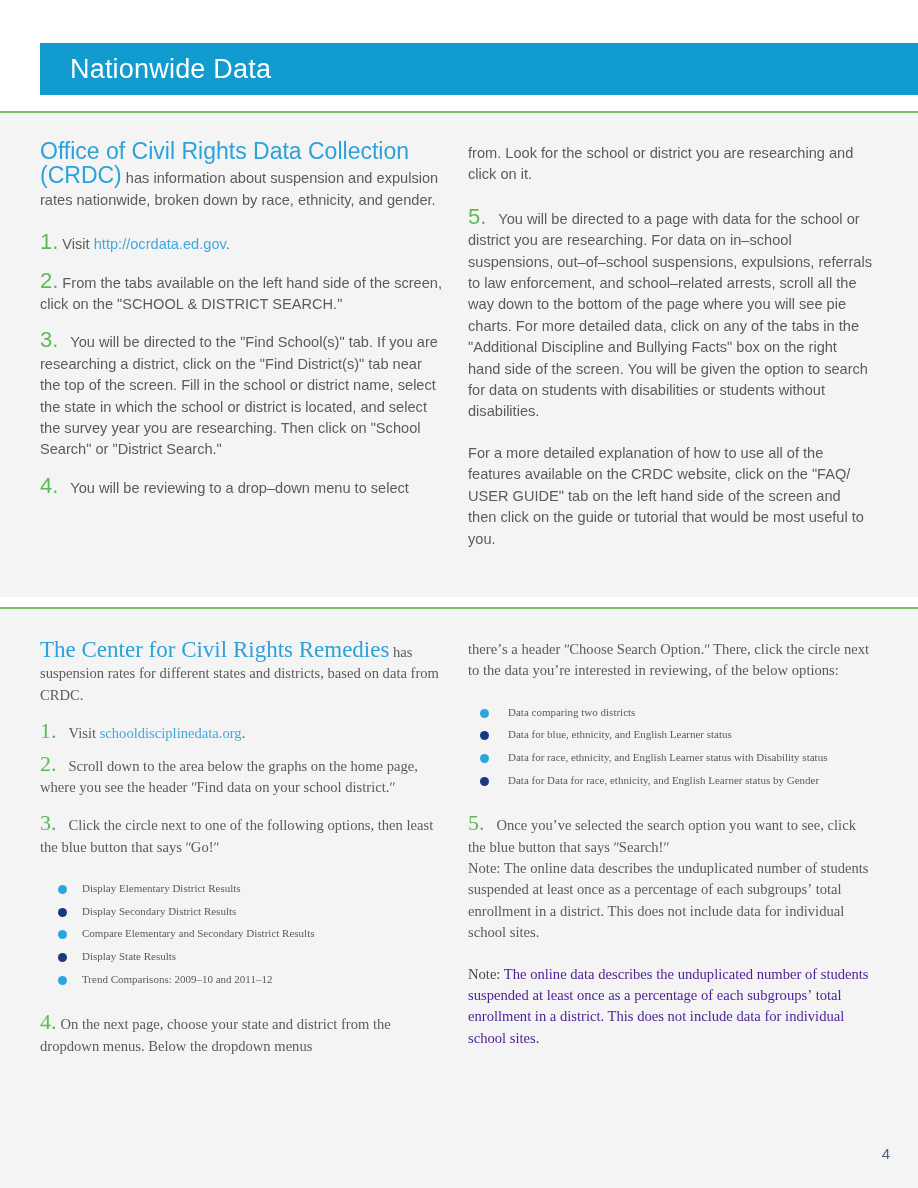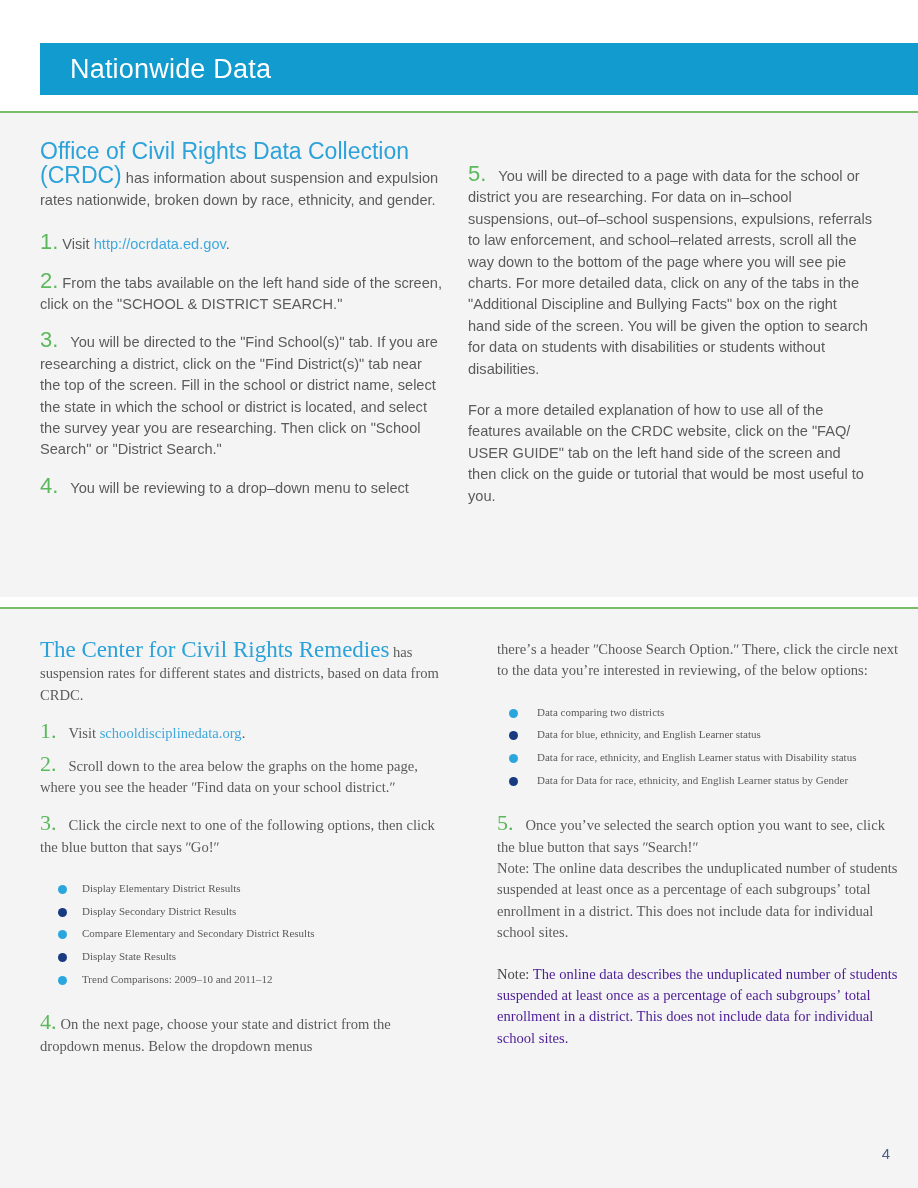--- a/index.html
+++ b/index.html
@@ -168,20 +168,21 @@
       <div class="gap"></div>
 
       <p class="step">
         <span class="num num-wide">4.</span><span>You will be reviewing to a drop–down menu to select</span>
       </p>
 
     </div>
 
     <div class="col col-right" style="top:30px;">
 
+      <p>from. Look for the school or district you are researching and click on it.</p>
 
       <div class="gap-lg"></div>
 
       <p class="step">
         <span class="num num-wide">5.</span><span>You will be directed to a page with data for the school or district you are researching. For data on in–school suspensions, out–of–school suspensions, expulsions, referrals to law enforcement, and school–related arrests, scroll all the way down to the bottom of the page where you will see pie charts. For more detailed data, click on any of the tabs in the ʺAdditional Discipline and Bullying Factsʺ box on the right hand side of the screen. You will be given the option to search for data on students with disabilities or students without disabilities.</span>
       </p>
 
       <div class="gap-lg"></div>
 
       <p>For a more detailed explanation of how to use all of the features available on the CRDC website, click on the ʺFAQ/ USER GUIDEʺ tab on the left hand side of the screen and then click on the guide or tutorial that would be most useful to you.</p>
@@ -207,42 +208,42 @@
 
       <div class="gap-sm"></div>
 
       <p class="step">
         <span class="num num-wide">2.</span><span>Scroll down to the area below the graphs on the home page, where you see the header ʺFind data on your school district.ʺ</span>
       </p>
 
       <div class="gap"></div>
 
       <p class="step">
-        <span class="num num-wide">3.</span><span>Click the circle next to one of the following options, then click the blue button that says ʺGo!ʺ</span>
+        <span class="num num-wide">3.</span><span>Click the circle next to one of the following options, then least the blue button that says ʺGo!ʺ</span>
       </p>
 
       <div class="gap-lg"></div>
 
       <ul class="bullets">
         <li><span>Display Elementary District Results</span></li>
         <li class="dark"><span>Display Secondary District Results</span></li>
         <li><span>Compare Elementary and Secondary District Results</span></li>
         <li class="dark"><span>Display State Results</span></li>
         <li><span>Trend Comparisons: 2009–10 and 2011–12</span></li>
       </ul>
 
       <div class="gap-lg"></div>
 
       <p class="step">
         <span class="num">4.</span><span>On the next page, choose your state and district from the dropdown menus. Below the dropdown menus</span>
       </p>
 
     </div>
 
-    <div class="col col-right" style="top:30px;margin-left:29px;">
+    <div class="col col-right" style="top:30px;">
 
       <p>thereʼs a header ʺChoose Search Option.ʺ There, click the circle next to the data youʼre interested in reviewing, of the below options:</p>
 
       <div class="gap-lg"></div>
 
       <ul class="bullets bullets-right">
         <li><span>Data comparing two districts</span></li>
         <li class="dark"><span>Data for blue, ethnicity, and English Learner status</span></li>
         <li><span>Data for race, ethnicity, and English Learner status with Disability status</span></li>
         <li class="dark"><span>Data for Data for race, ethnicity, and English Learner status by Gender</span></li>

